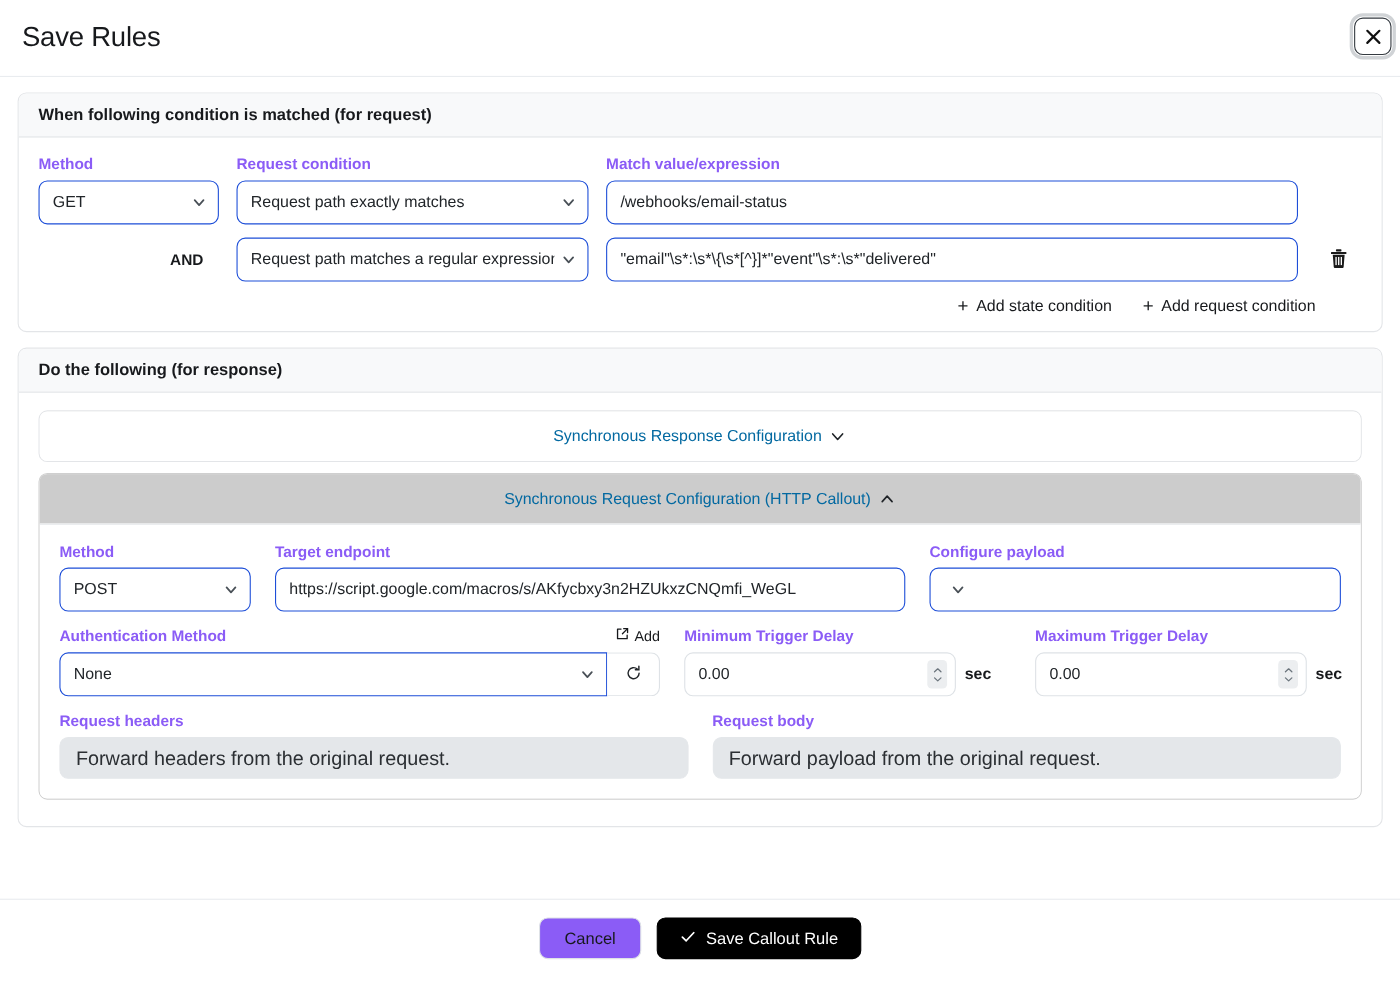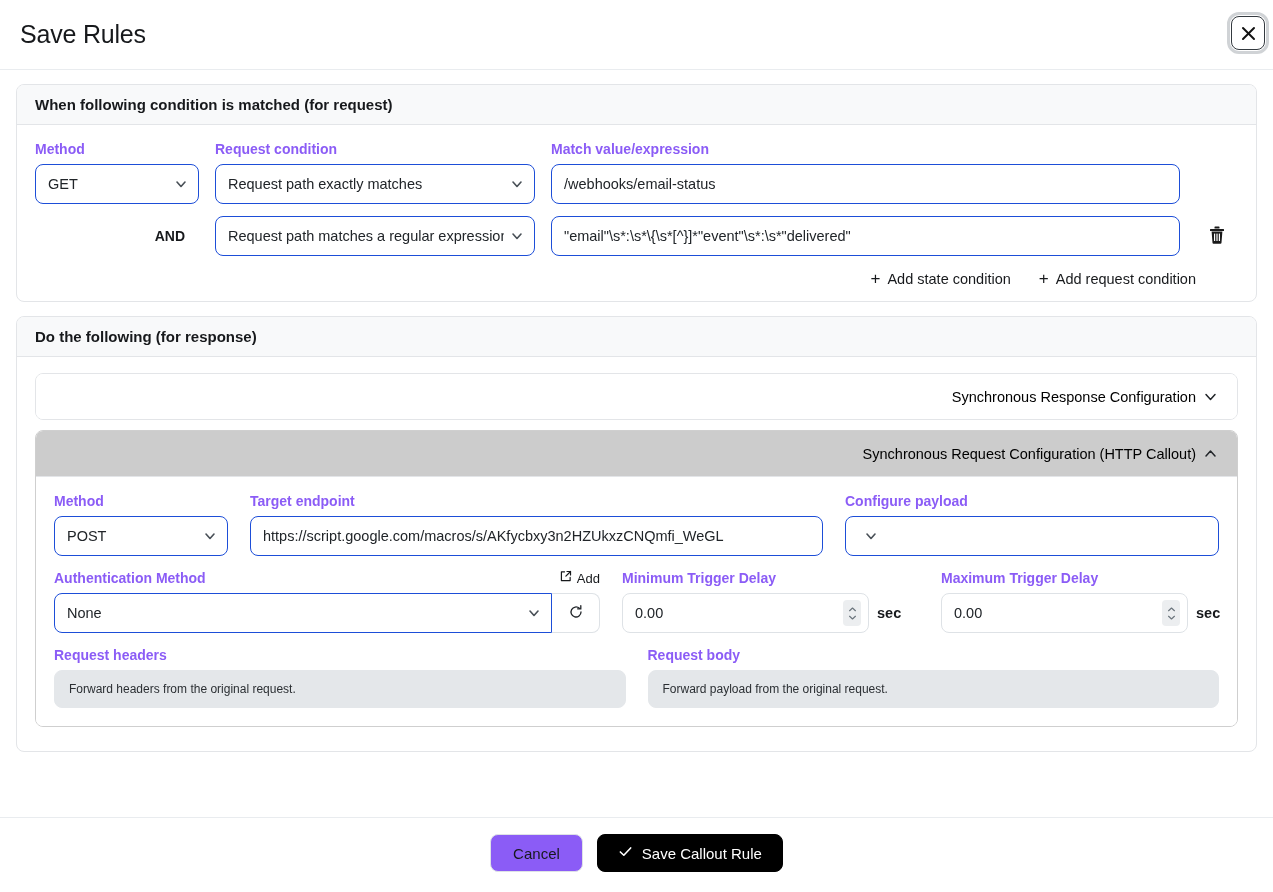--- a/index.html
+++ b/index.html
@@ -79,22 +79,22 @@
   .link-btn {
     background:none; border:none; cursor:pointer; padding:0;
     font-size: 14.5px; color:#17191c; display:flex; align-items:center; gap:7px;
     font-family: inherit;
   }
   .plus { font-size: 17px; line-height: 1; font-weight: 400; }
 
   
   .accordion { border: 1px solid #e3e5e8; border-radius: 8px; margin-bottom: 10px; overflow:hidden; background:#fff;}
   .acc-head {
-    display:flex; align-items:center; justify-content:flex-end;
-    padding: 14px 18px; font-size: 14.5px; color:#000000; cursor:pointer; background:#fff;
+    display:flex; align-items:center; justify-content:center;
+    padding: 14px 18px; font-size: 14.5px; color:#0369a1; cursor:pointer; background:#fff;
   }
   .accordion.expanded { border-color:#cfcfcf; }
   .accordion.expanded .acc-head { background: #cccccc; }
   .acc-body { padding: 16px 18px 18px 18px; border-top: 1px solid #e3e5e8; background:#fff; }
 
   
   .grid-row { display:flex; gap: 22px; align-items: flex-end; }
   .grid-row + .grid-row { margin-top: 14px; }
   .cell { min-width: 0; }
   .w-method { width: 174px; flex: 0 0 174px; }
@@ -128,21 +128,21 @@
   .spinner {
     width: 18px; height: 26px; border-radius:4px; background:#eceef0;
     display:flex; flex-direction:column; align-items:center; justify-content:center;
     gap:3px; cursor:pointer; flex:0 0 18px;
   }
   .unit { font-size: 14.5px; font-weight:700; color:#17191c; margin-left: 8px; }
 
   .readonly-box {
     height: 38px; border-radius: 8px; background:#e4e7ea; border:1px solid #e4e7ea;
     display:flex; align-items:center; padding: 0 14px;
-    font-size: 12px; color:#2b2f33; width:100%;
+    font-size: 18px; color:#2b2f33; width:100%;
   }
 
   
   .modal-footer {
     flex: 0 0 auto; border-top: 1px solid #e9ecef;
     display:flex; align-items:center; justify-content:center; gap: 14px;
     padding: 16px 0 20px 0;
   }
   .btn {
     font-family: inherit; font-size: 15px; border-radius: 8px; cursor:pointer;

